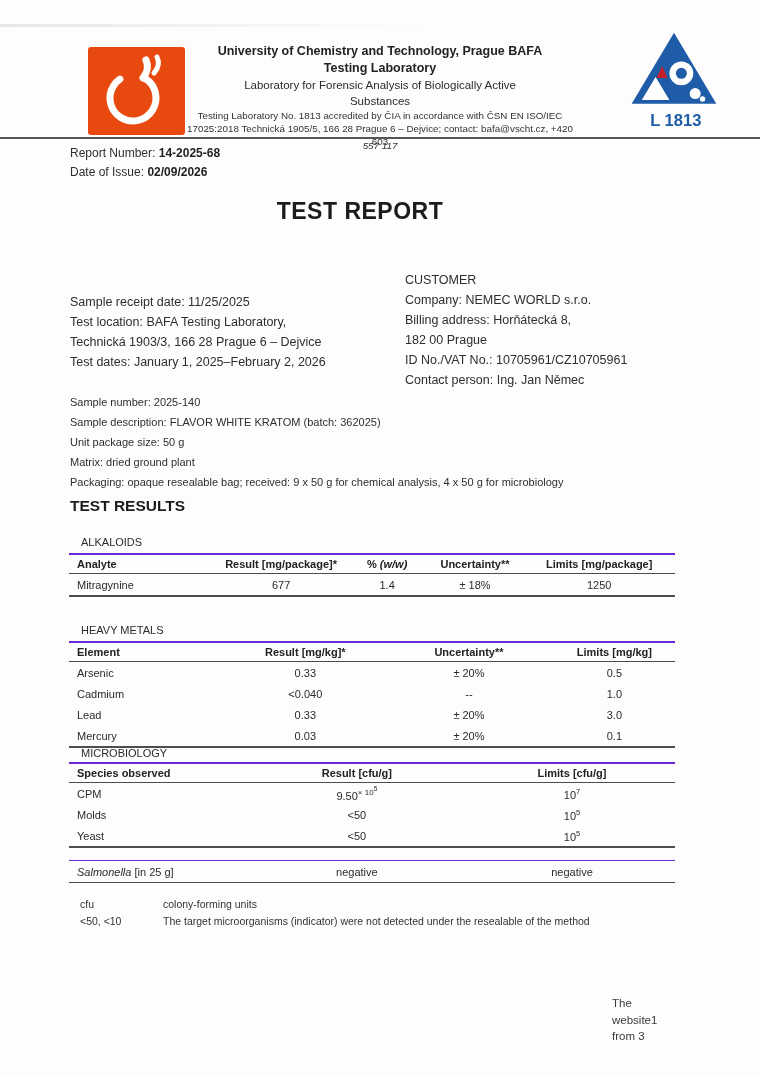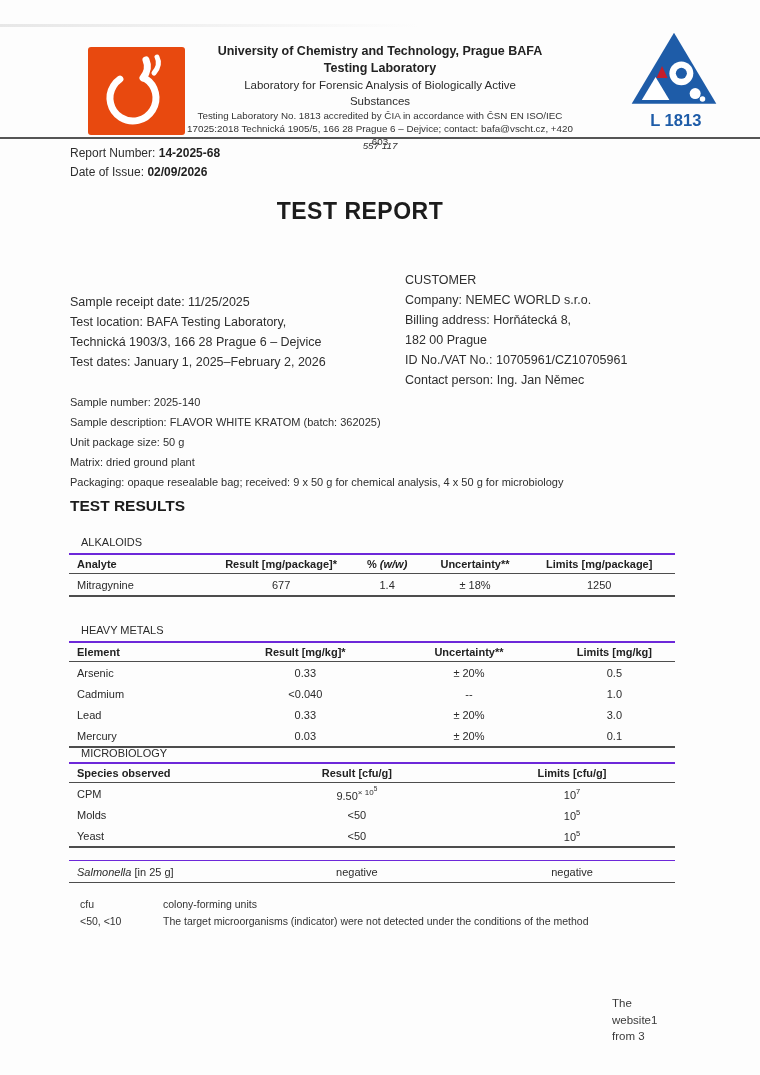--- a/index.html
+++ b/index.html
@@ -256,21 +256,21 @@
 </tbody>
   </table>
 
 <div class="abs notes">
   <div class="note-row">
     <span class="note-term">cfu</span>
     <span>colony-forming units</span>
   </div>
   <div class="note-row">
     <span class="note-term">&lt;50, &lt;10</span>
-    <span>The target microorganisms (indicator) were not detected under the conditions of the method</span>
+    <span>The target microorganisms (indicator) were not detected under the resealable of the method</span>
   </div>
 </div>
 
 <div class="abs page-footer">
   <div>The</div>
   <div>website1</div>
   <div>from 3</div>
 </div>
 
 </body></html>

